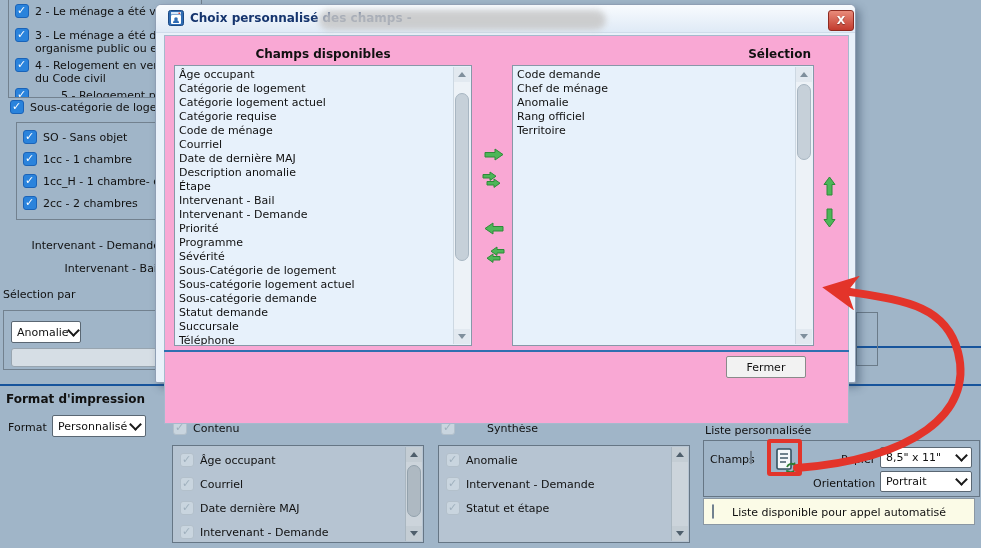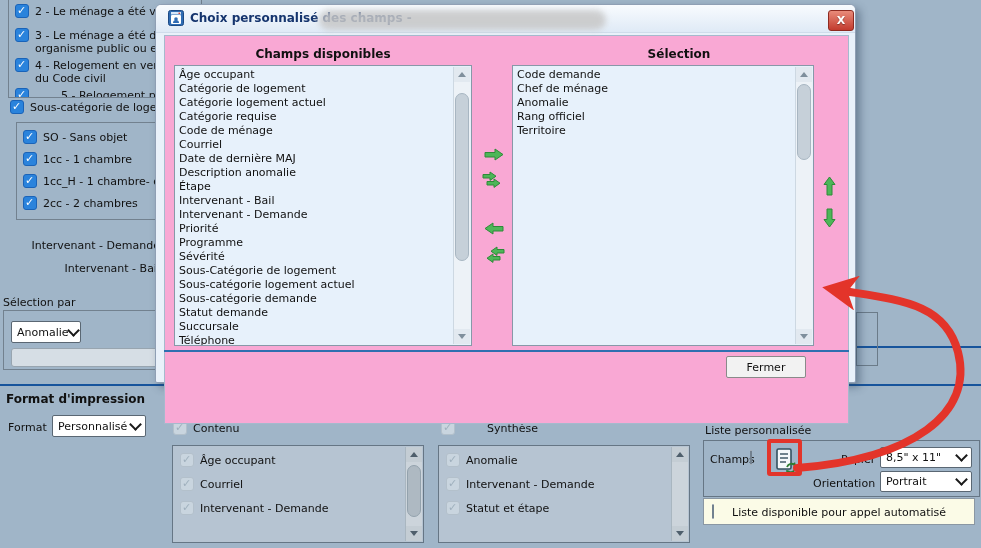--- a/index.html
+++ b/index.html
@@ -119,21 +119,21 @@
     </div>
     <div class="row" style="left:6px;top:73px;">
       <span class="cb"></span>
       <span class="cblabel">2cc - 2 chambres</span>
     </div>
   </div>
 
   <div class="rlabel" style="left:0;top:239px;width:160px;">Intervenant - Demande</div>
   <div class="rlabel" style="left:0;top:262px;width:160px;">Intervenant - Bail</div>
 
-  <div class="abs" style="left:3px;top:296px;">Sélection par</div>
+  <div class="abs" style="left:3px;top:288px;">Sélection par</div>
 
   <div class="gbox" style="left:3px;top:310px;width:197px;height:58px;">
     <div class="sel" style="left:7px;top:10px;width:70px;height:22px;">
       <span>Anomalie</span>
       <span class="chev"></span>
     </div>
     <div class="input-dis" style="left:7px;top:37px;width:183px;height:17px;"></div>
   </div>
 
   <div class="hsep" style="left:857px;top:346px;width:124px;"></div>
@@ -157,20 +157,24 @@
       <div class="row2">
         <span class="cb dis"></span>
         <span>Âge occupant</span>
       </div>
 
       <div class="row2">
         <span class="cb dis"></span>
         <span>Courriel</span>
       </div>
 
+      <div class="row2">
+        <span class="cb dis"></span>
+        <span>Date dernière MAJ</span>
+      </div>
 
       <div class="row2">
         <span class="cb dis"></span>
         <span>Intervenant - Demande</span>
       </div>
 
     <div class="vsb2">
       <div class="sbtn2" style="top:0;">
           <i class="tri tup2"></i>
         </div>
@@ -257,21 +261,21 @@
       </svg>
       <span id="dlg-title">Choix personnalisé des champs -</span>
       <div id="redact"></div>
       <div id="closebtn">
         <span>X</span>
       </div>
     </div>
 
     <div id="panel">
       <div class="lst-hdr" style="left:9px;width:298px;">Champs disponibles</div>
-      <div class="lst-hdr" style="left:363px;width:302px;">Sélection</div>
+      <div class="lst-hdr" style="left:344px;width:302px;text-align:right;">Sélection</div>
 
       <div class="listbox" style="left:9px;top:29px;width:298px;height:281px;">
 
           <div class="li">Âge occupant</div>
 
           <div class="li">Catégorie de logement</div>
 
           <div class="li">Catégorie logement actuel</div>
 
           <div class="li">Catégorie requise</div>

